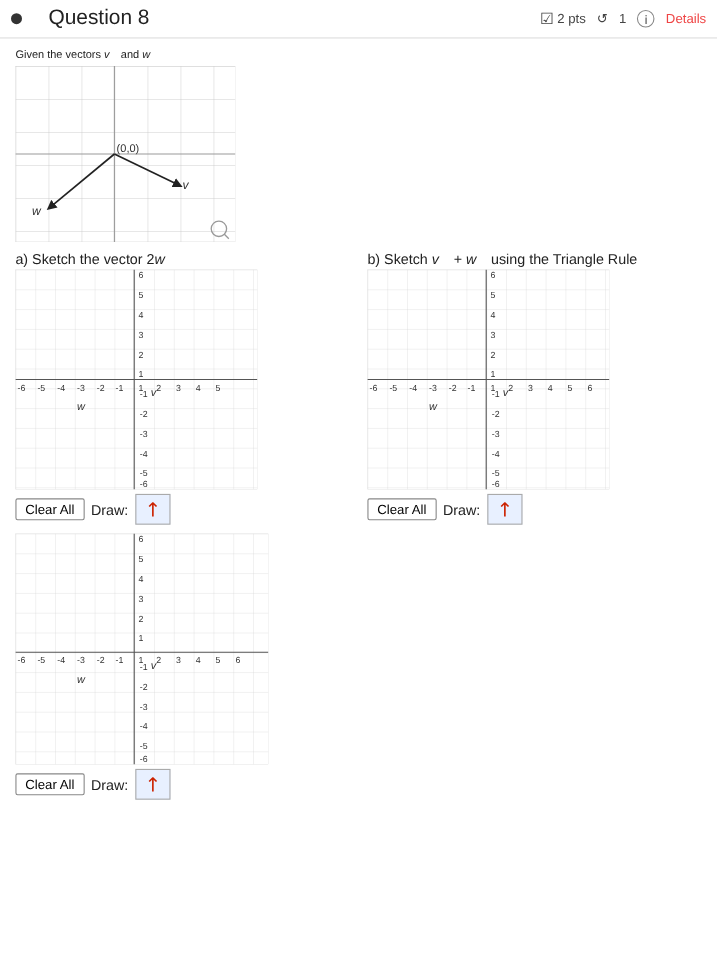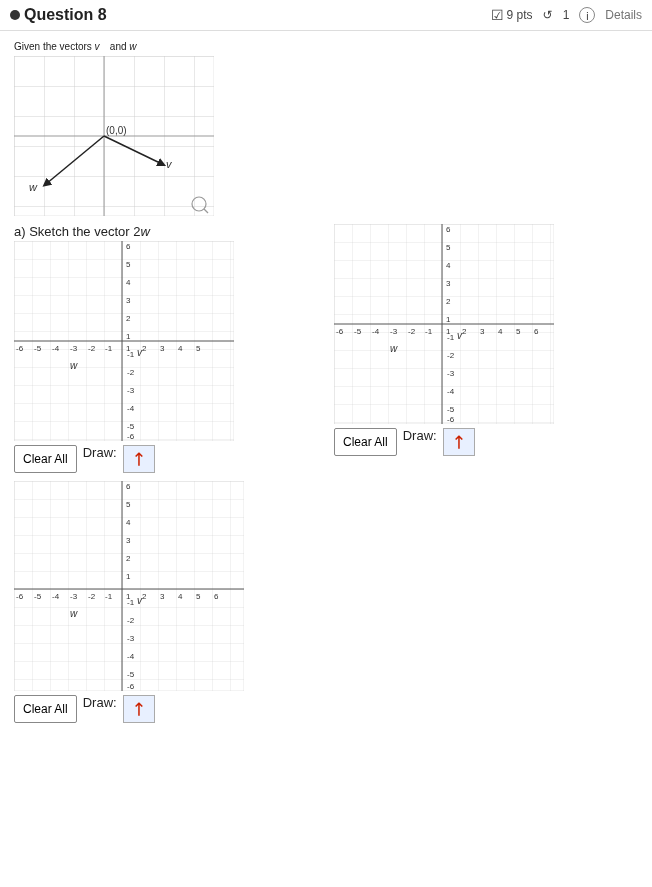--- a/index.html
+++ b/index.html
@@ -15,23 +15,23 @@
       display: flex;
       justify-content: space-between;
       align-items: center;
       padding: 6px 10px;
       border-bottom: 1px solid #ddd;
       background: #fff;
     }
     .question-title {
       display: flex;
       align-items: center;
-      gap: 4px;
-      font-weight: bold;
-      font-size: 16px;
+      gap: 24px;
+      font-weight: normal;
+      font-size: 19px;
     }
     .dot {
       width: 10px; height: 10px;
       border-radius: 50%;
       background: #333;
       display: inline-block;
     }
     .header-right {
       display: flex;
       align-items: center;
@@ -68,20 +68,21 @@
     .btn-clear {
       padding: 2px 8px;
       background: #fff;
       border: 1px solid #888;
       border-radius: 2px;
       cursor: pointer;
       font-size: 12px;
     }
     .btn-row {
       display: flex;
+      align-items: center;
       gap: 6px;
       margin-top: 4px;
     }
     .draw-box {
       width: 32px; height: 28px;
       border: 1px solid #aaa;
       background: #e8f0ff;
       display: flex;
       align-items: center;
       justify-content: center;
@@ -110,26 +111,26 @@
 <body>
 
 <div class="question-header">
   <div class="question-title">
     <span class="dot"></span>
     <span>Question 8</span>
   </div>
   <div class="header-right">
     <span class="pts-badge">
       <span class="checkbox-icon">☑</span>
-      <span>9 pts</span>
+      <span>2 pts</span>
     </span>
     <span style="cursor:pointer;">↺</span>
     <span>1</span>
     <span style="border:1px solid #888; border-radius:50%; width:16px; height:16px; display:inline-flex; align-items:center; justify-content:center; font-size:11px; cursor:pointer;">ℹ</span>
-    <span style="cursor:pointer; color:#737373;">Details</span>
+    <span style="cursor:pointer; color:#ef4444;">Details</span>
   </div>
 </div>
 
 <div class="page-content">
 
   <div class="given-vectors">
     <p>Given the vectors <em>v⃗</em> and <em>w⃗</em></p>
     <svg class="grid-svg" width="200" height="160">
 
       <defs>
@@ -216,20 +217,21 @@
       <div class="btn-row">
         <button class="btn-clear">Clear All</button>
         <span>Draw:</span>
         <div class="draw-box">
           <span class="draw-arrow">↗</span>
         </div>
       </div>
     </div>
 
     <div class="col-half">
+      <div class="section-label">b) Sketch <em>v⃗</em> + <em>w⃗</em> using the Triangle Rule</div>
       <svg class="grid-svg" width="220" height="200">
         <defs>
           <pattern id="smallGridB" width="18" height="18" patternUnits="userSpaceOnUse">
             <path d="M 18 0 L 0 0 0 18" fill="none" stroke="#ccc" stroke-width="0.5"></path>
           </pattern>
           <marker id="arrowB" markerWidth="6" markerHeight="6" refX="3" refY="3" orient="auto">
             <path d="M0,0 L0,6 L6,3 z" fill="#222"></path>
           </marker>
         </defs>
         <rect width="220" height="200" fill="url(#smallGridB)" stroke="#ccc" stroke-width="0.5"></rect>

